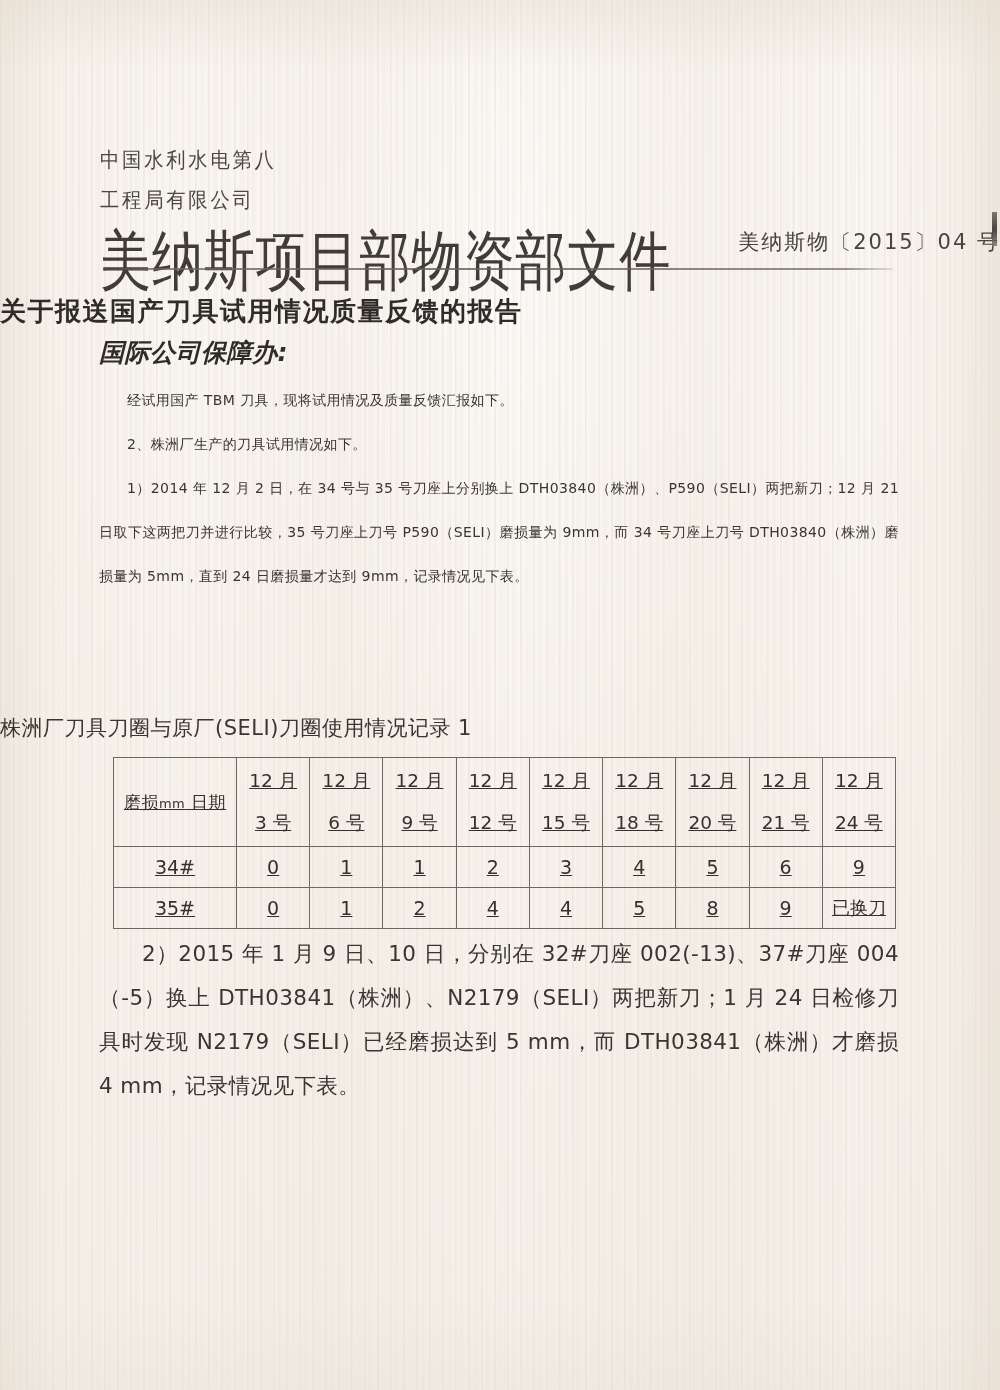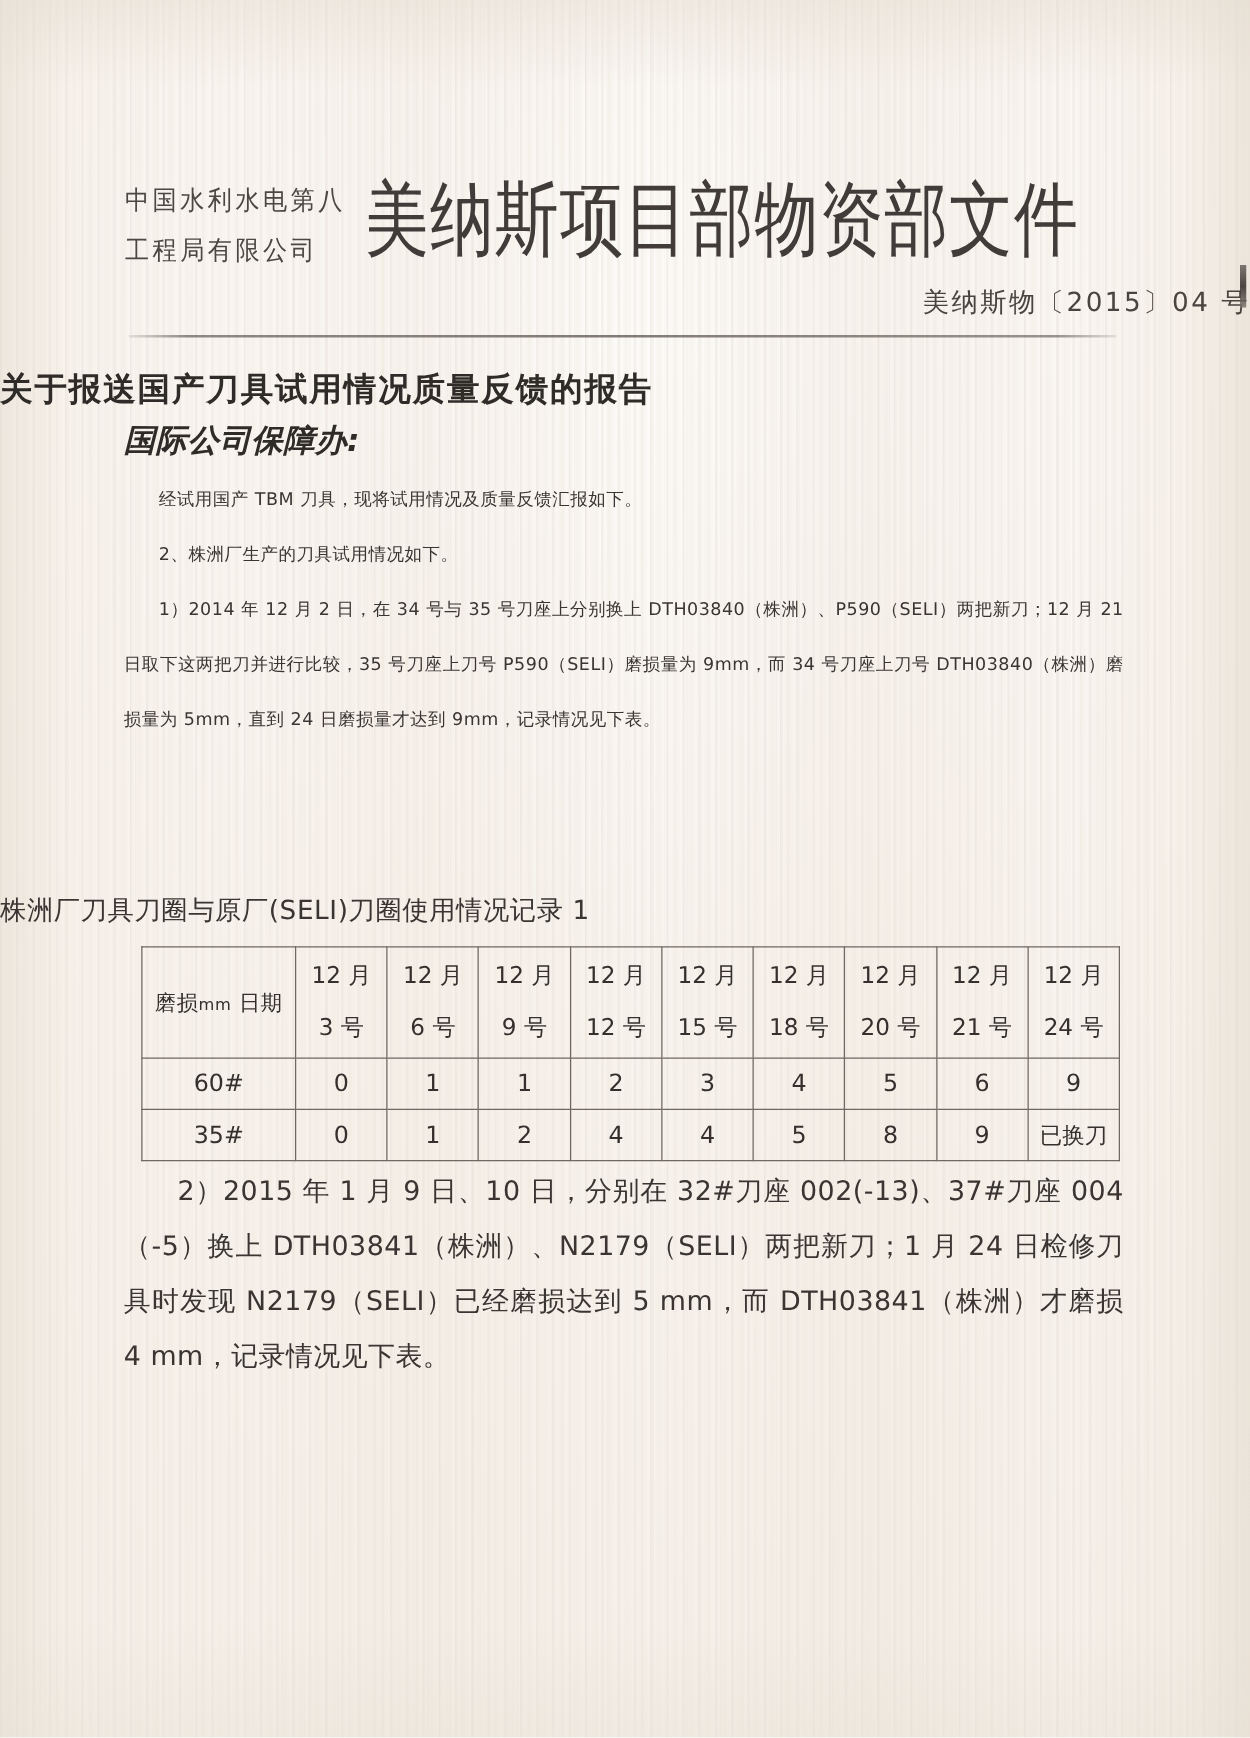--- a/index.html
+++ b/index.html
@@ -73,20 +73,21 @@
   }
 
   
   .letterhead {
     position: absolute;
     left: 100px;
     top: 134px;
     width: 800px;
     display: flex;
     align-items: flex-start;
+    flex-direction: column;
   }
   .org-block {
     width: 232px;
     padding-top: 6px;
     color: #4d4743;
     font-family: "DejaVu Sans", "Liberation Sans", sans-serif;
     font-size: 21px;
     line-height: 40px;
     letter-spacing: 3px;
     white-space: nowrap;
@@ -198,20 +199,21 @@
     border-collapse: collapse;
     table-layout: fixed;
     color: #35302d;
     font-size: 19px;
   }
   table.wear-table td {
     border: 1.3px solid #6e6762;
     text-align: center;
     vertical-align: middle;
     padding: 0;
+    text-decoration: underline;
   }
   .corner-cell {
     width: 122px;
     height: 88px;
     font-size: 17px;
     letter-spacing: 0.5px;
     white-space: nowrap;
   }
   .corner-cell .mm { font-size: 13px; }
   .date-cell {
@@ -309,21 +311,21 @@
               <span class="d-line">12 月</span>
               <span class="d-line">21 号</span>
             </td>
             <td class="date-cell">
               <span class="d-line">12 月</span>
               <span class="d-line">24 号</span>
             </td>
           </tr>
 
           <tr>
-            <td class="row-label">60#</td>
+            <td class="row-label">34#</td>
             <td class="data-cell">0</td>
             <td class="data-cell">1</td>
             <td class="data-cell">1</td>
             <td class="data-cell">2</td>
             <td class="data-cell">3</td>
             <td class="data-cell">4</td>
             <td class="data-cell">5</td>
             <td class="data-cell">6</td>
             <td class="data-cell">9</td>
           </tr>

